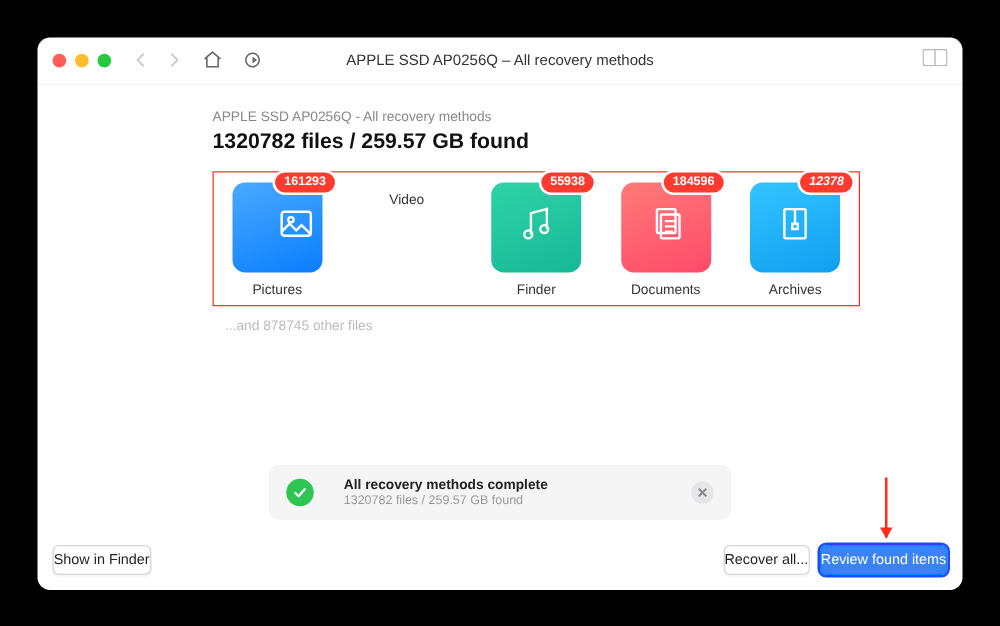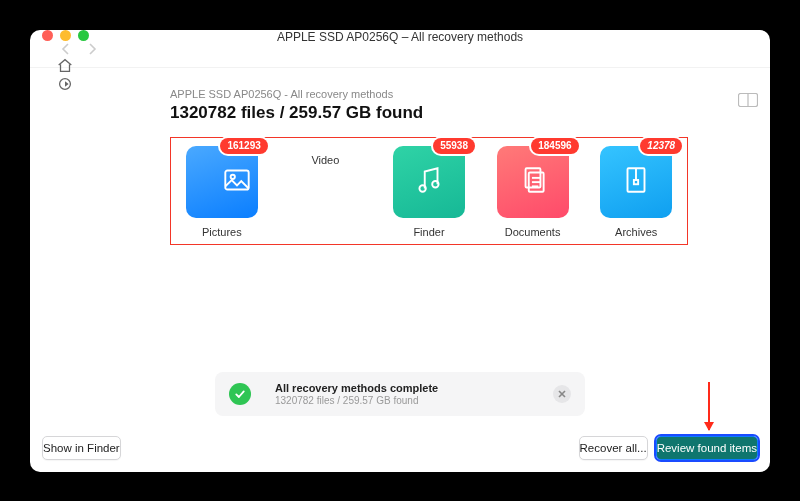--- a/index.html
+++ b/index.html
@@ -10,24 +10,24 @@
     background: #fff;
     border-radius: 10px;
     position: relative;
     display: flex;
     flex-direction: column;
     box-shadow: 0 0 0 1px rgba(0,0,0,.08);
   }
   .titlebar {
     height: 38px;
     display: flex;
+    align-items: center;
     position: relative;
     padding: 0 12px;
     border-bottom: 1px solid rgba(0,0,0,0.05);
-    flex-direction: column;
   }
   .traffic { display:flex; gap:7px; align-items:center; }
   .tl { width:11px; height:11px; border-radius:50%; }
   .tl.red{background:#ff5f57;} .tl.yellow{background:#febc2e;} .tl.green{background:#28c840;}
   .navbtns { display:flex; gap:10px; margin-left:16px; align-items:center;}
   .navbtn { width:16px; height:16px; display:flex; align-items:center; justify-content:center; color:#888; }
   .navbtn.disabled{color:#ccc;}
   .homebtn,.refreshbtn{ width:18px;height:18px; display:flex;align-items:center;justify-content:center;color:#666; margin-left:14px;}
   .title { position:absolute; left:0; right:0; text-align:center; font-size:12px; color:#333; pointer-events:none;}
   .view-toggle{ margin-left:auto; color:#bbb; }
@@ -71,21 +71,21 @@
   .footer{
     position:absolute; bottom:12px; left:12px; right:12px;
     display:flex; align-items:center;
   }
   .btn{
     font-size:11.5px; padding:5px 0; border-radius:5px;
     border:1px solid #d6d6d8; background:#fff; color:#222;
     box-shadow: 0 1px 1px rgba(0,0,0,0.04);
   }
   .btn.primary{
-    background:#0f766e; border-color:#0a7bff; color:#fff;
+    background:#3b82f6; border-color:#0a7bff; color:#fff;
     outline: 2px solid #1a4bff; outline-offset: 0px;
   }
   .footer .spacer{flex:1;}
   .footer .group{display:flex; gap:8px;}
   .arrow{
     position:absolute; right:60px; bottom:42px; width:2px; height:48px; background:#ff2a1a;
   }
   .arrow::after{
     content:""; position:absolute; bottom:-1px; left:-4px;
     border-left:5px solid transparent; border-right:5px solid transparent; border-top:9px solid #ff2a1a;
@@ -186,20 +186,21 @@
                 <rect x="8" y="5" width="16" height="22" rx="1"></rect>
                 <line x1="16" y1="5" x2="16" y2="16"></line>
                 <rect x="14" y="16" width="4" height="4"></rect>
               </svg></span>
             <span class="badge">12378</span>
           </div>
           <div class="catlabel">Archives</div>
         </div>
       </div>
 
+    <div class="otherfiles">...and 878745 other files</div>
 
     <div class="statusbar">
       <div class="check">
         <svg viewBox="0 0 16 16" fill="none" stroke="#fff" stroke-width="2.4" stroke-linecap="round" stroke-linejoin="round">
             <polyline points="3,8.5 6.5,12 13,4.5"></polyline>
           </svg>
       </div>
       <div class="statustext">
         <div class="l1">All recovery methods complete</div>
         <div class="l2">1320782 files / 259.57 GB found</div>

